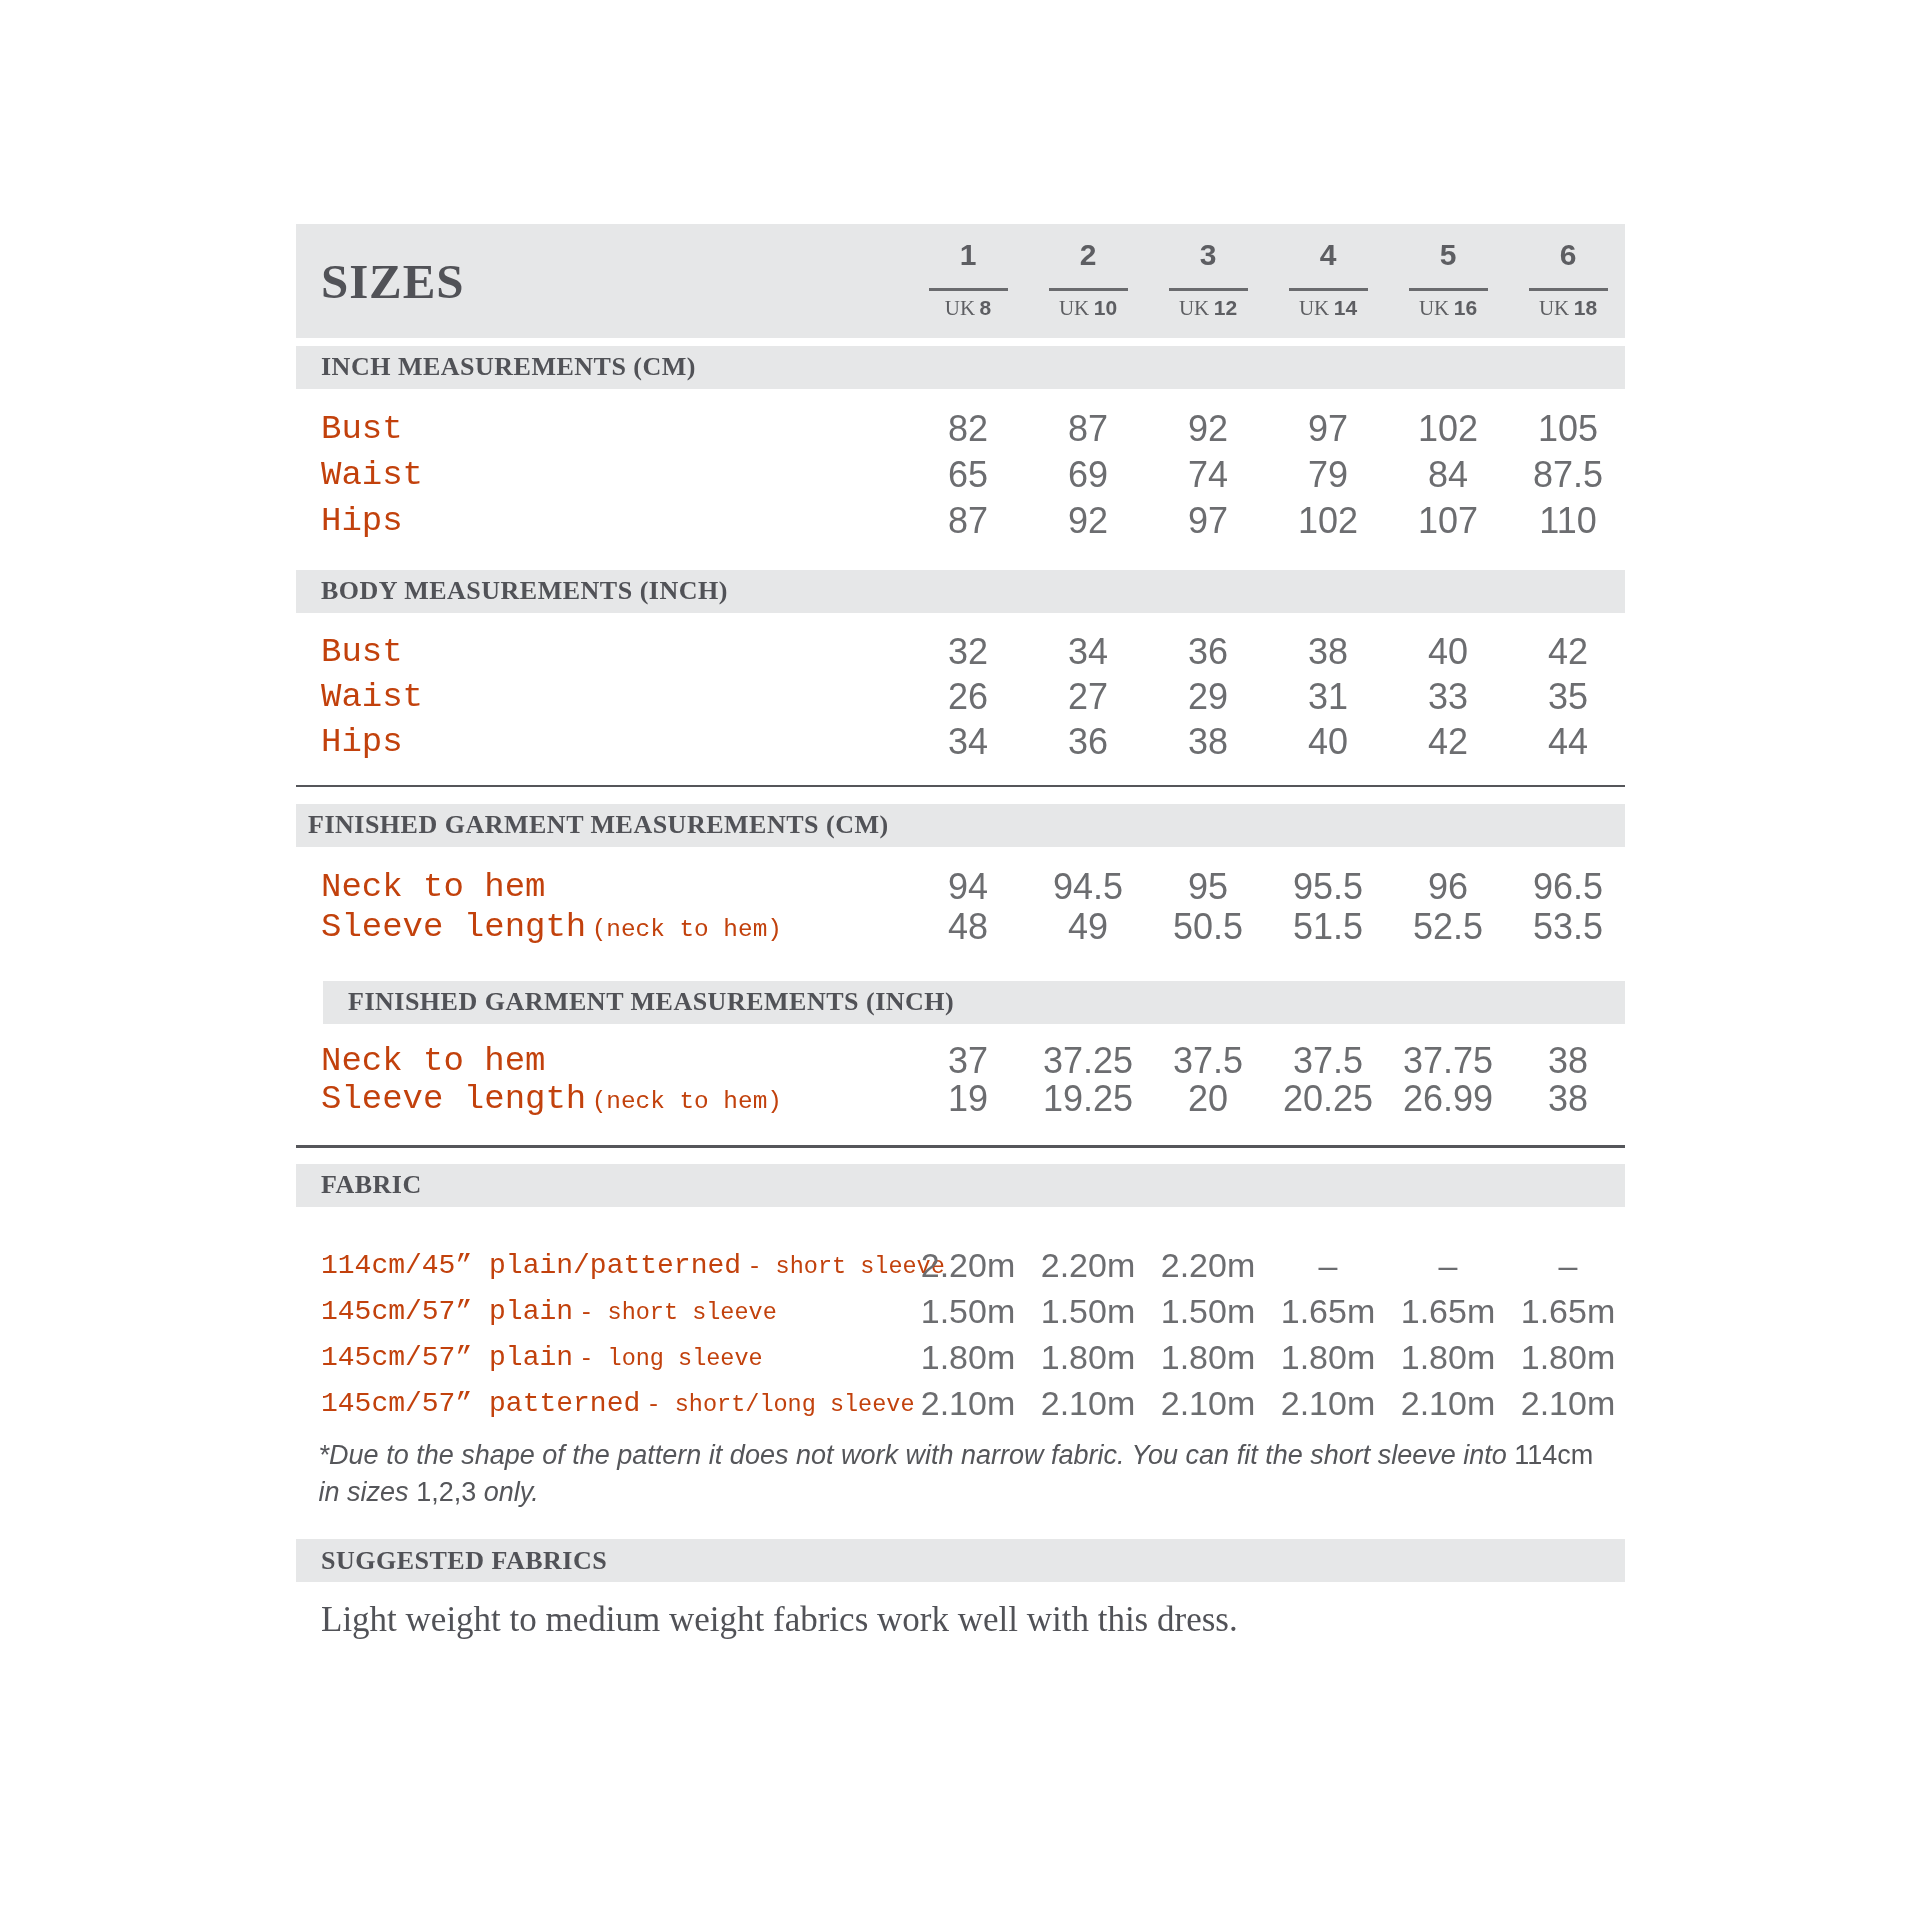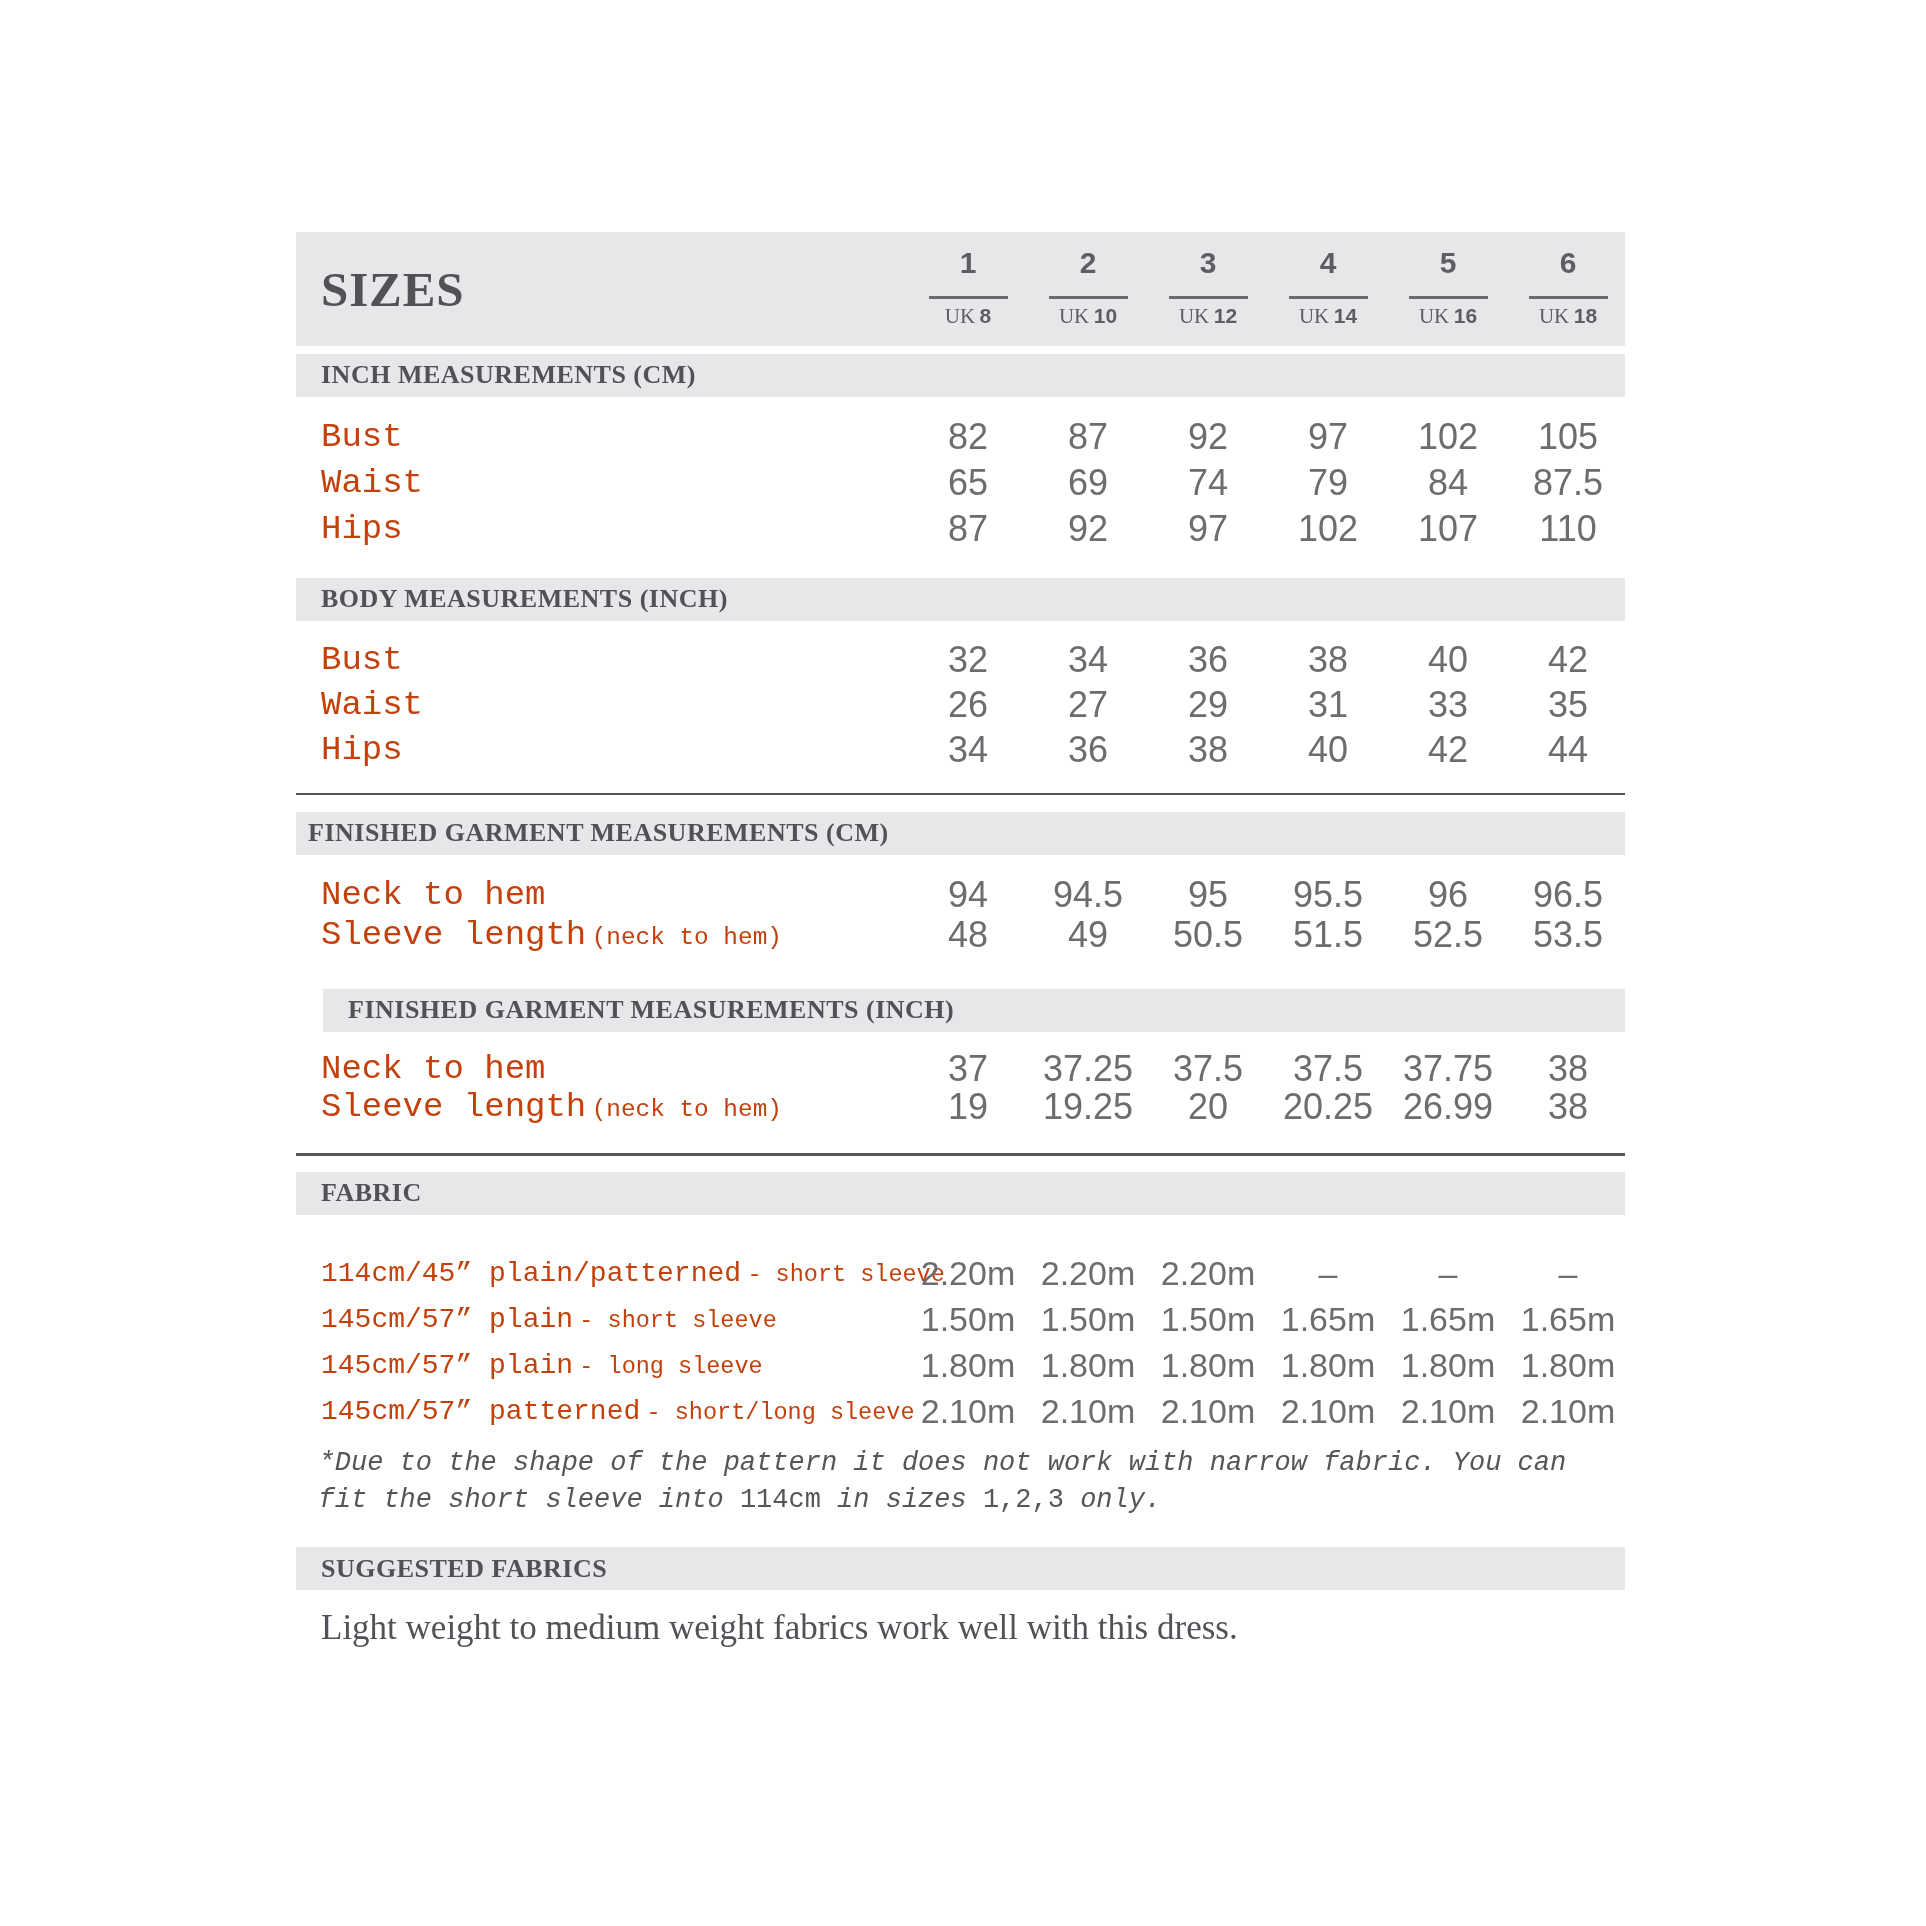--- a/index.html
+++ b/index.html
@@ -11,21 +11,21 @@
     position: relative;
     width: 1926px;
     height: 1926px;
     background: #ffffff;
     overflow: hidden;
     font-family: "Liberation Serif", serif;
   }
   .content {
     position: absolute;
     left: 296px;
-    top: 232px;
+    top: 224px;
     width: 1329px;
   }
   .band {
     background: #e6e7e8;
   }
   
   .sizes-band {
     display: grid;
     grid-template-columns: 612px repeat(6, 120px);
     height: 114px;
@@ -139,21 +139,21 @@
     background: #55565a;
   }
   .rule-1 { margin-top: 20px; }
   .rule-2 { margin-top: 29px; }
 
   
   .note {
     margin-top: 10px;
     padding-left: 22.6px;
     max-width: 1277px;
-    font-family: Liberation Mono, monospace;
+    font-family: Liberation Sans, sans-serif;
     font-style: italic;
     font-size: 27px;
     line-height: 37px;
     color: #55565a;
   }
   .note .upright { font-style: normal; }
   .note-2 { margin-top: 16.3px; }
 
   
   .suggested-text {

